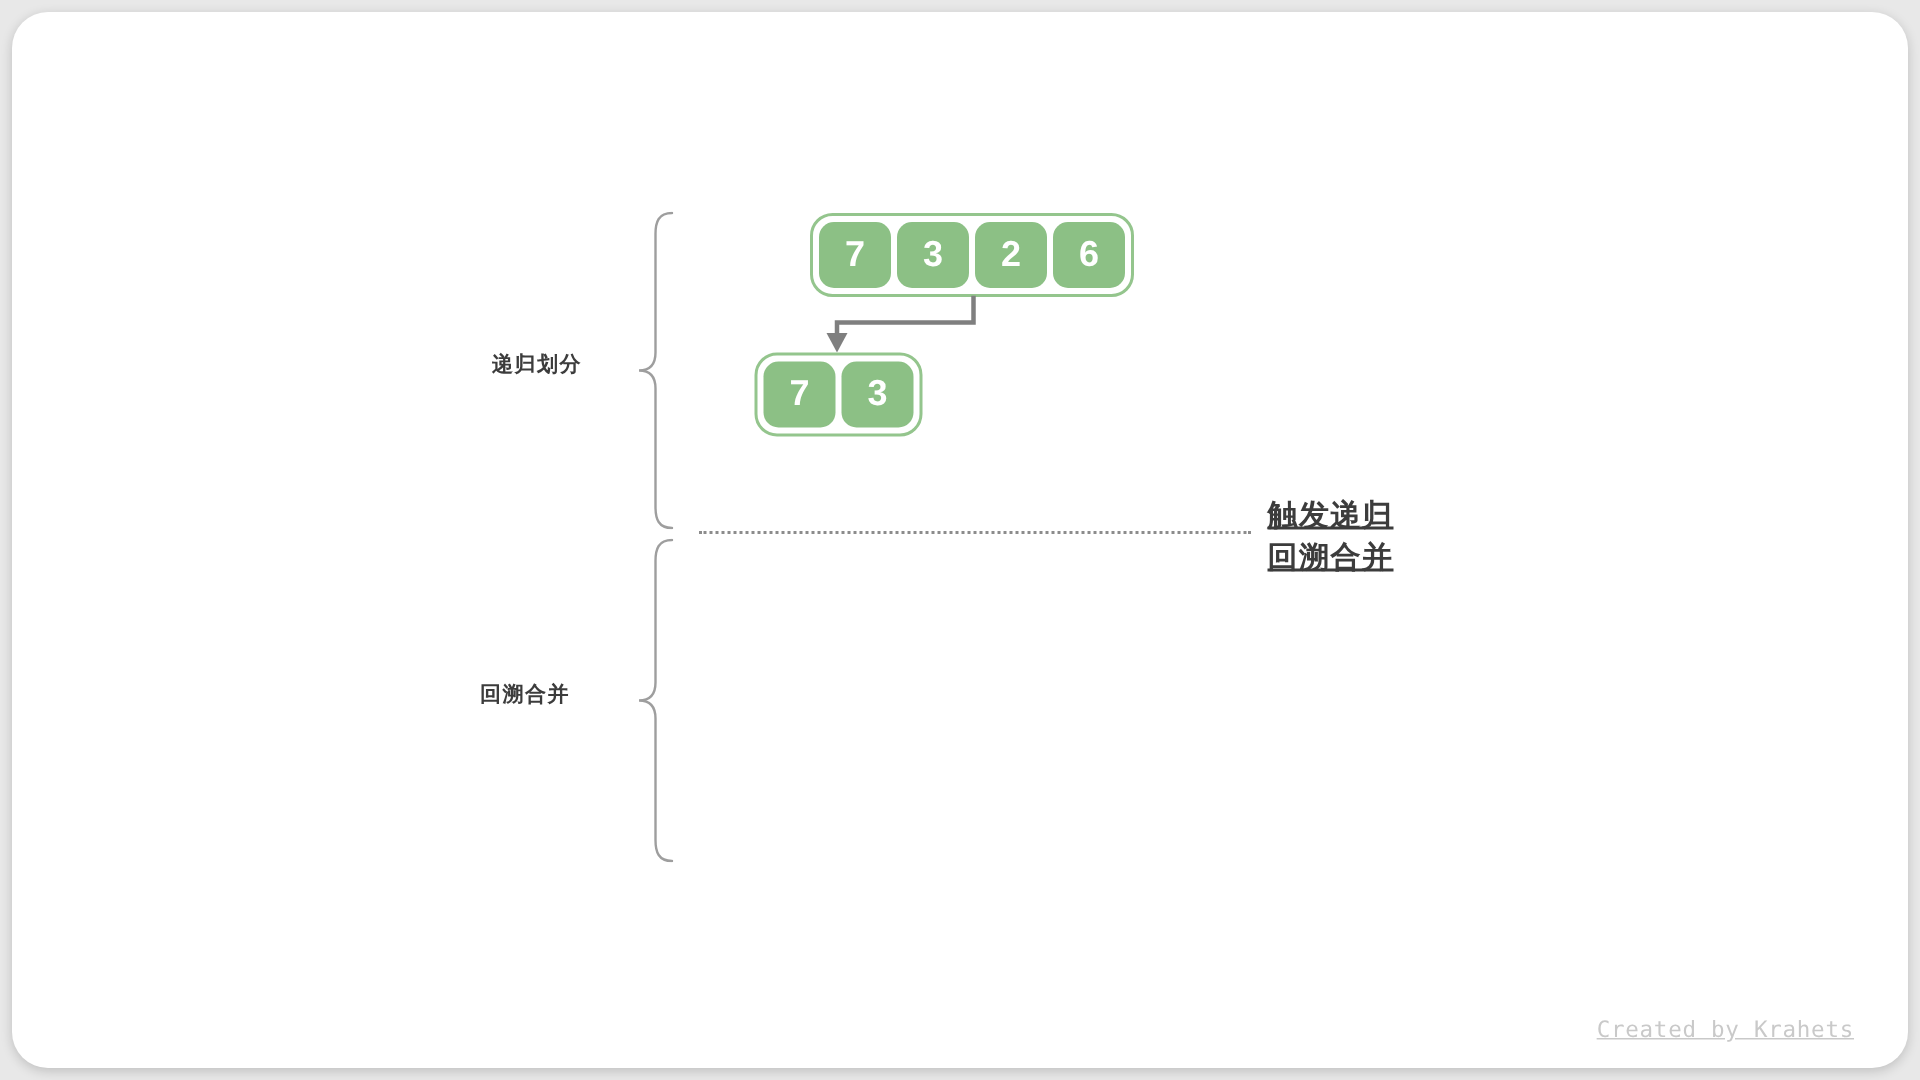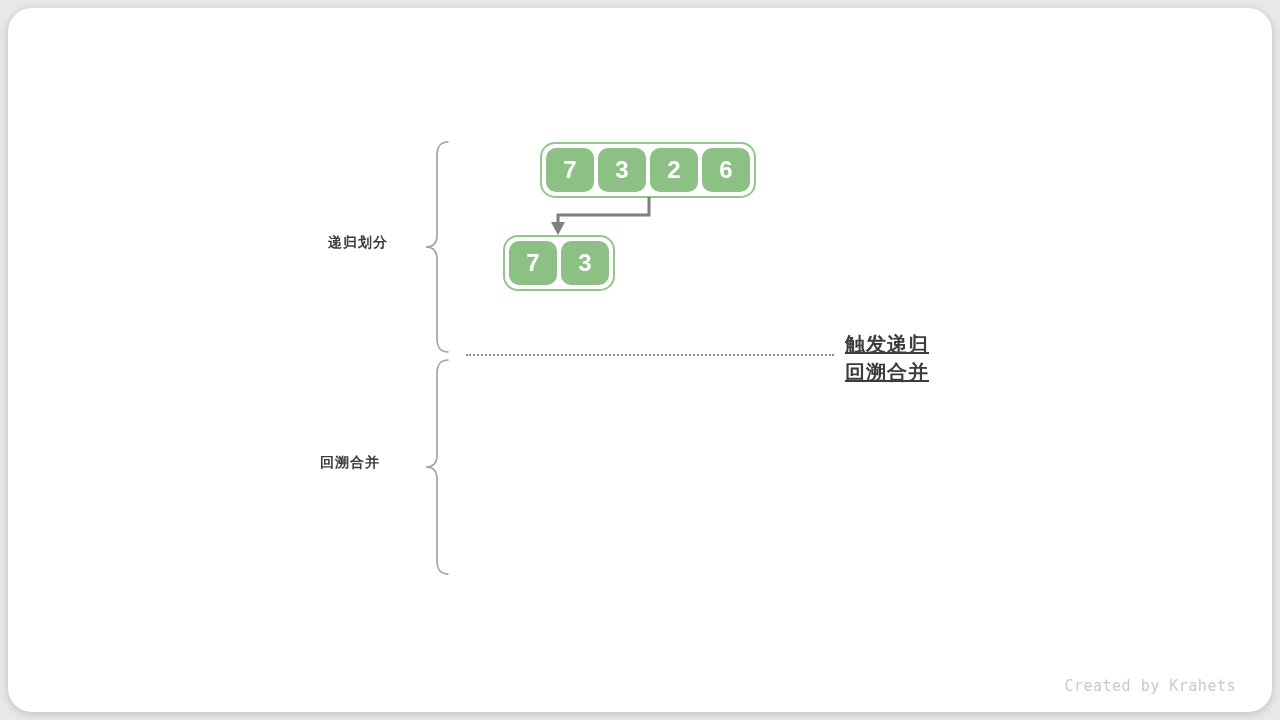--- a/index.html
+++ b/index.html
@@ -77,20 +77,21 @@
     white-space:nowrap;
     text-decoration:underline;
   }
 
   
   .watermark{
     font-family:"DejaVu Sans Mono","Liberation Mono",monospace;
     font-size:15px;
     color:var(--watermark-gray);
     letter-spacing:0.5px;
+    text-decoration:underline;
   }
 
   svg{display:block;}
 </style>
 </head>
 <body>
 
 <div class="card">
 
   <div class="array-box abs" style="left:532px;top:134px;">

